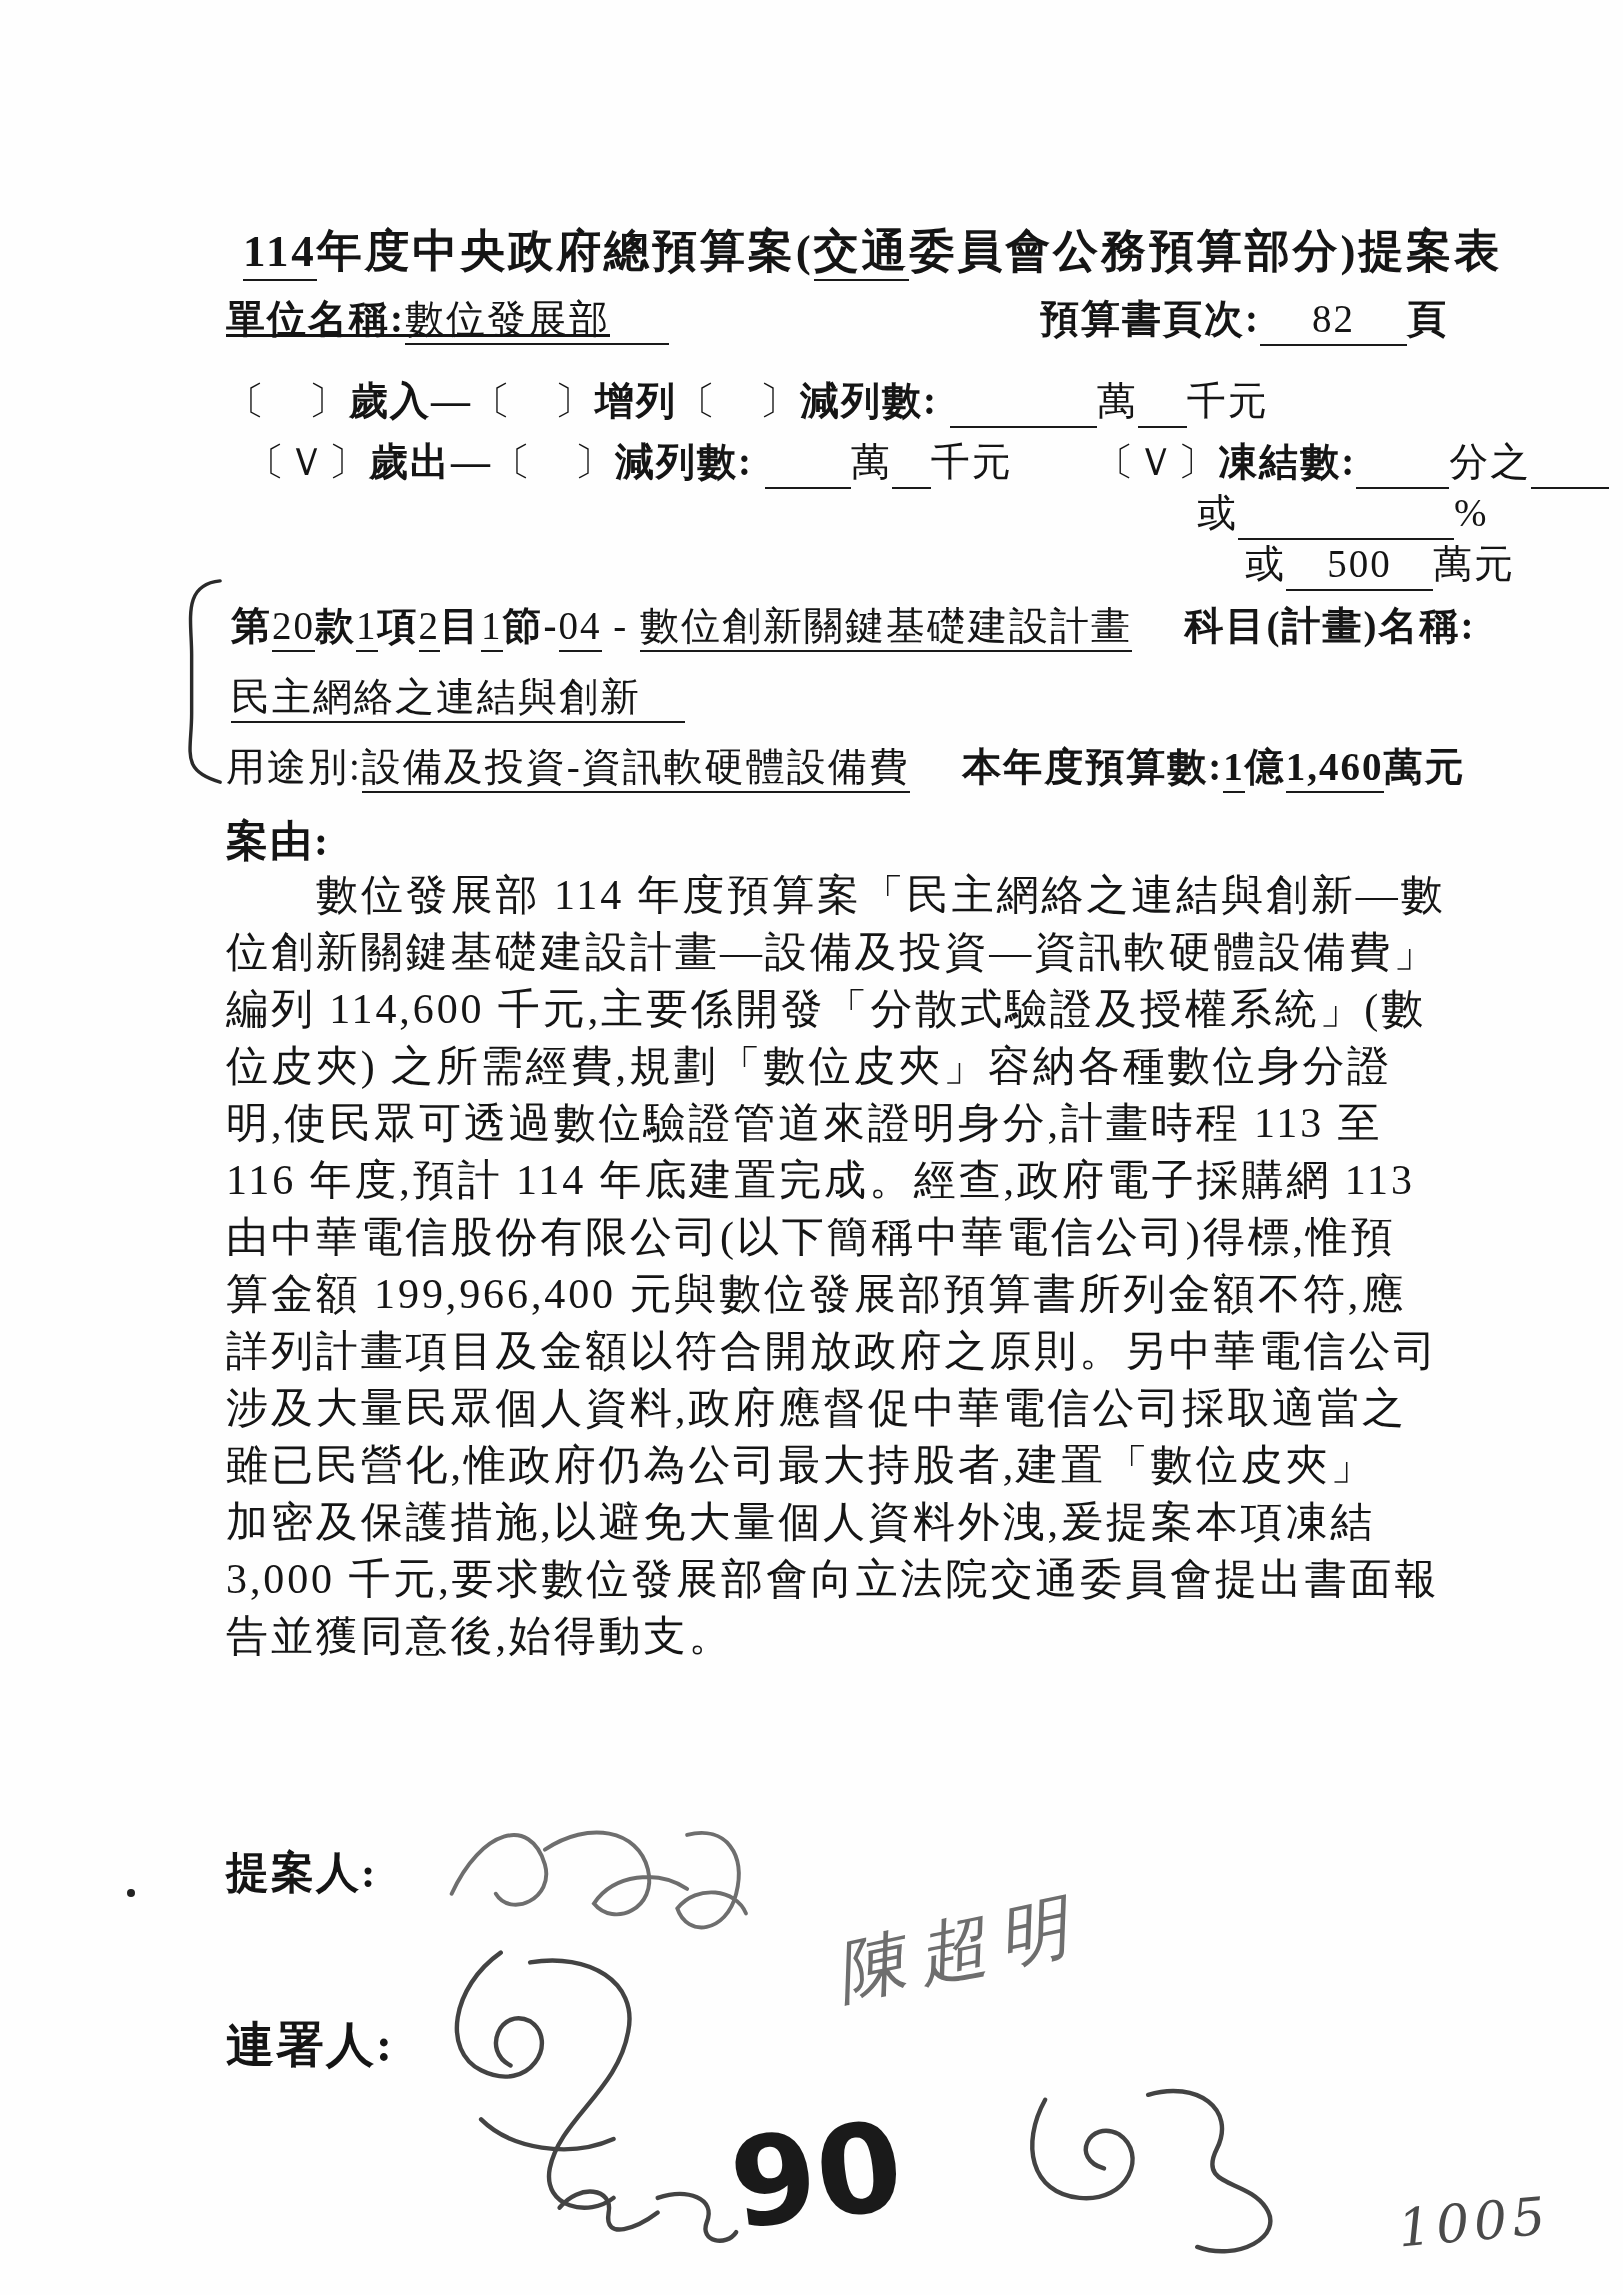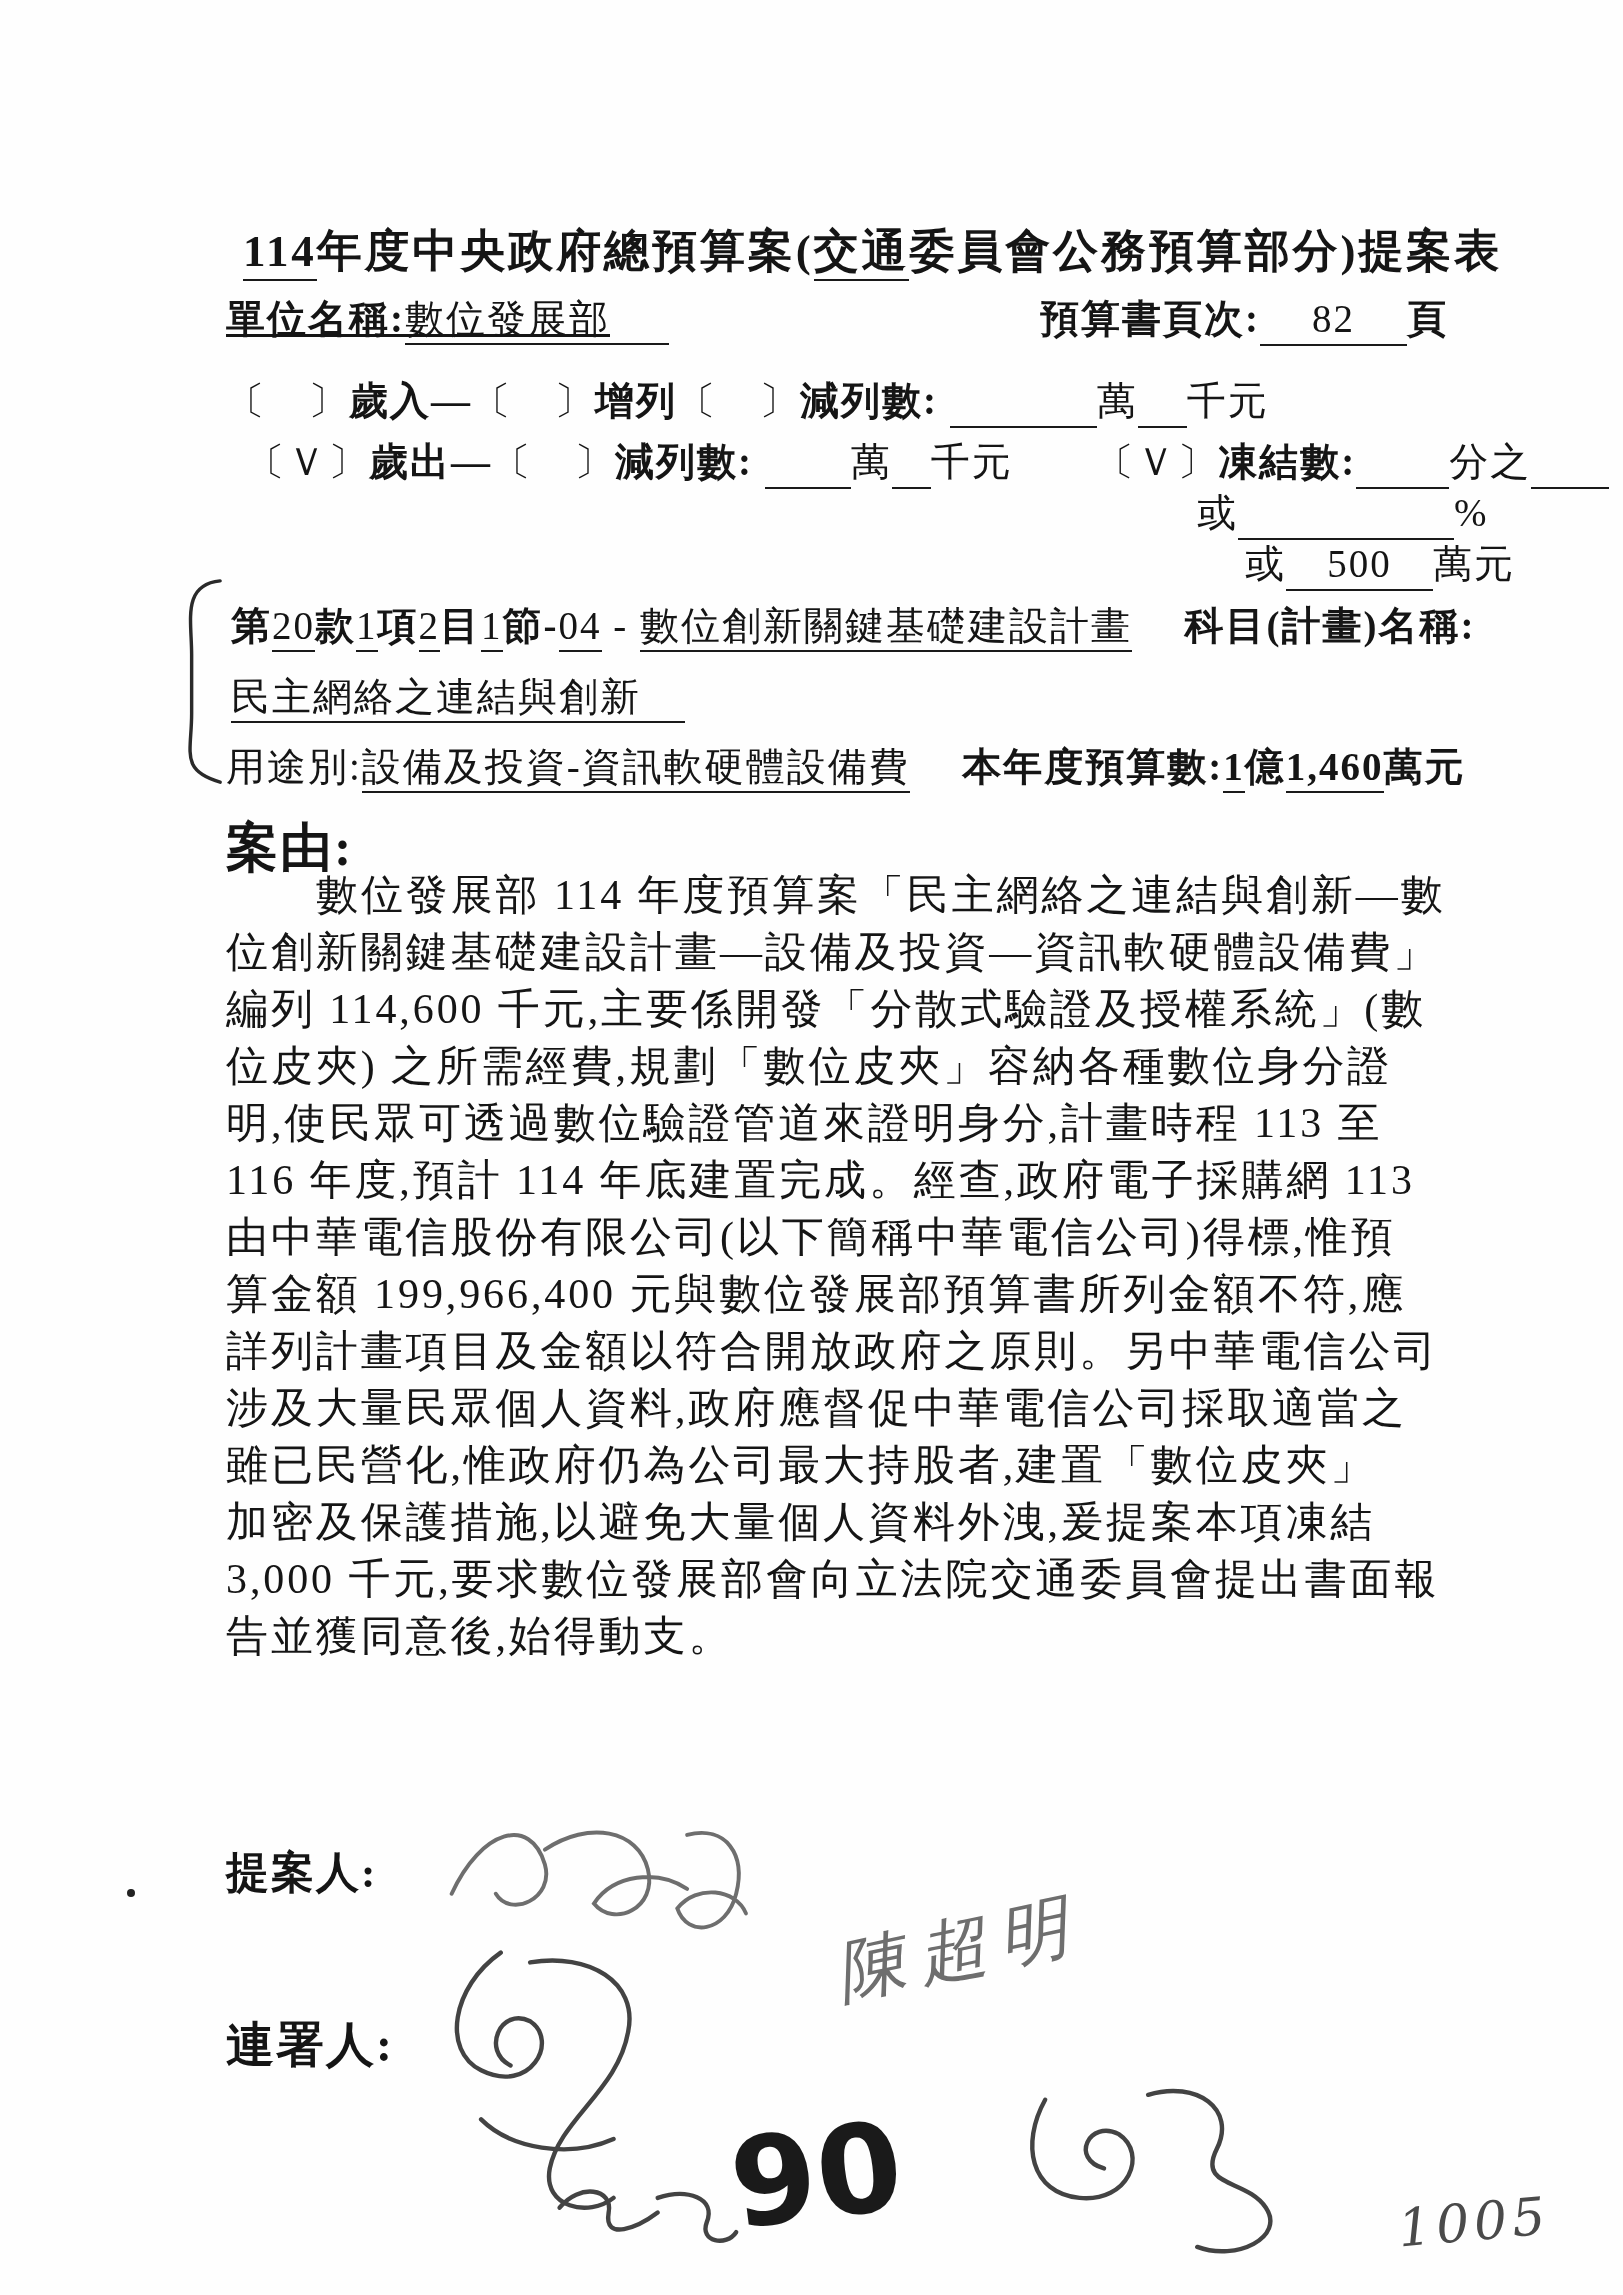--- a/index.html
+++ b/index.html
@@ -130,21 +130,21 @@
   <div class="line" style="left:231px; top:670px;">
     <span class="u" style="padding-right:44px;">民主網絡之連結與創新</span>
   </div>
 
   <div class="line" style="left:226px; top:740px;">
     <span>用途別:</span><span class="u">設備及投資-資訊軟硬體設備費</span>
     <span class="gap60"></span>
     <span class="b">本年度預算數:</span><span class="b u">1</span><span class="b">億</span><span class="b u">1,460</span><span class="b">萬元</span>
   </div>
 
-  <div class="line b" style="left:226px; top:813px; font-size:52px;">案由:</div>
+  <div class="line b" style="left:226px; top:813px; font-size:42px;">案由:</div>
 
   <div class="para">
     <div class="para-line indent">數位發展部 114 年度預算案「民主網絡之連結與創新—數</div>
     <div class="para-line">位創新關鍵基礎建設計畫—設備及投資—資訊軟硬體設備費」</div>
     <div class="para-line">編列 114,600 千元,主要係開發「分散式驗證及授權系統」(數</div>
     <div class="para-line">位皮夾) 之所需經費,規劃「數位皮夾」容納各種數位身分證</div>
     <div class="para-line">明,使民眾可透過數位驗證管道來證明身分,計畫時程 113 至</div>
     <div class="para-line">116 年度,預計 114 年底建置完成。經查,政府電子採購網 113</div>
     <div class="para-line">由中華電信股份有限公司(以下簡稱中華電信公司)得標,惟預</div>
     <div class="para-line">算金額 199,966,400 元與數位發展部預算書所列金額不符,應</div>

